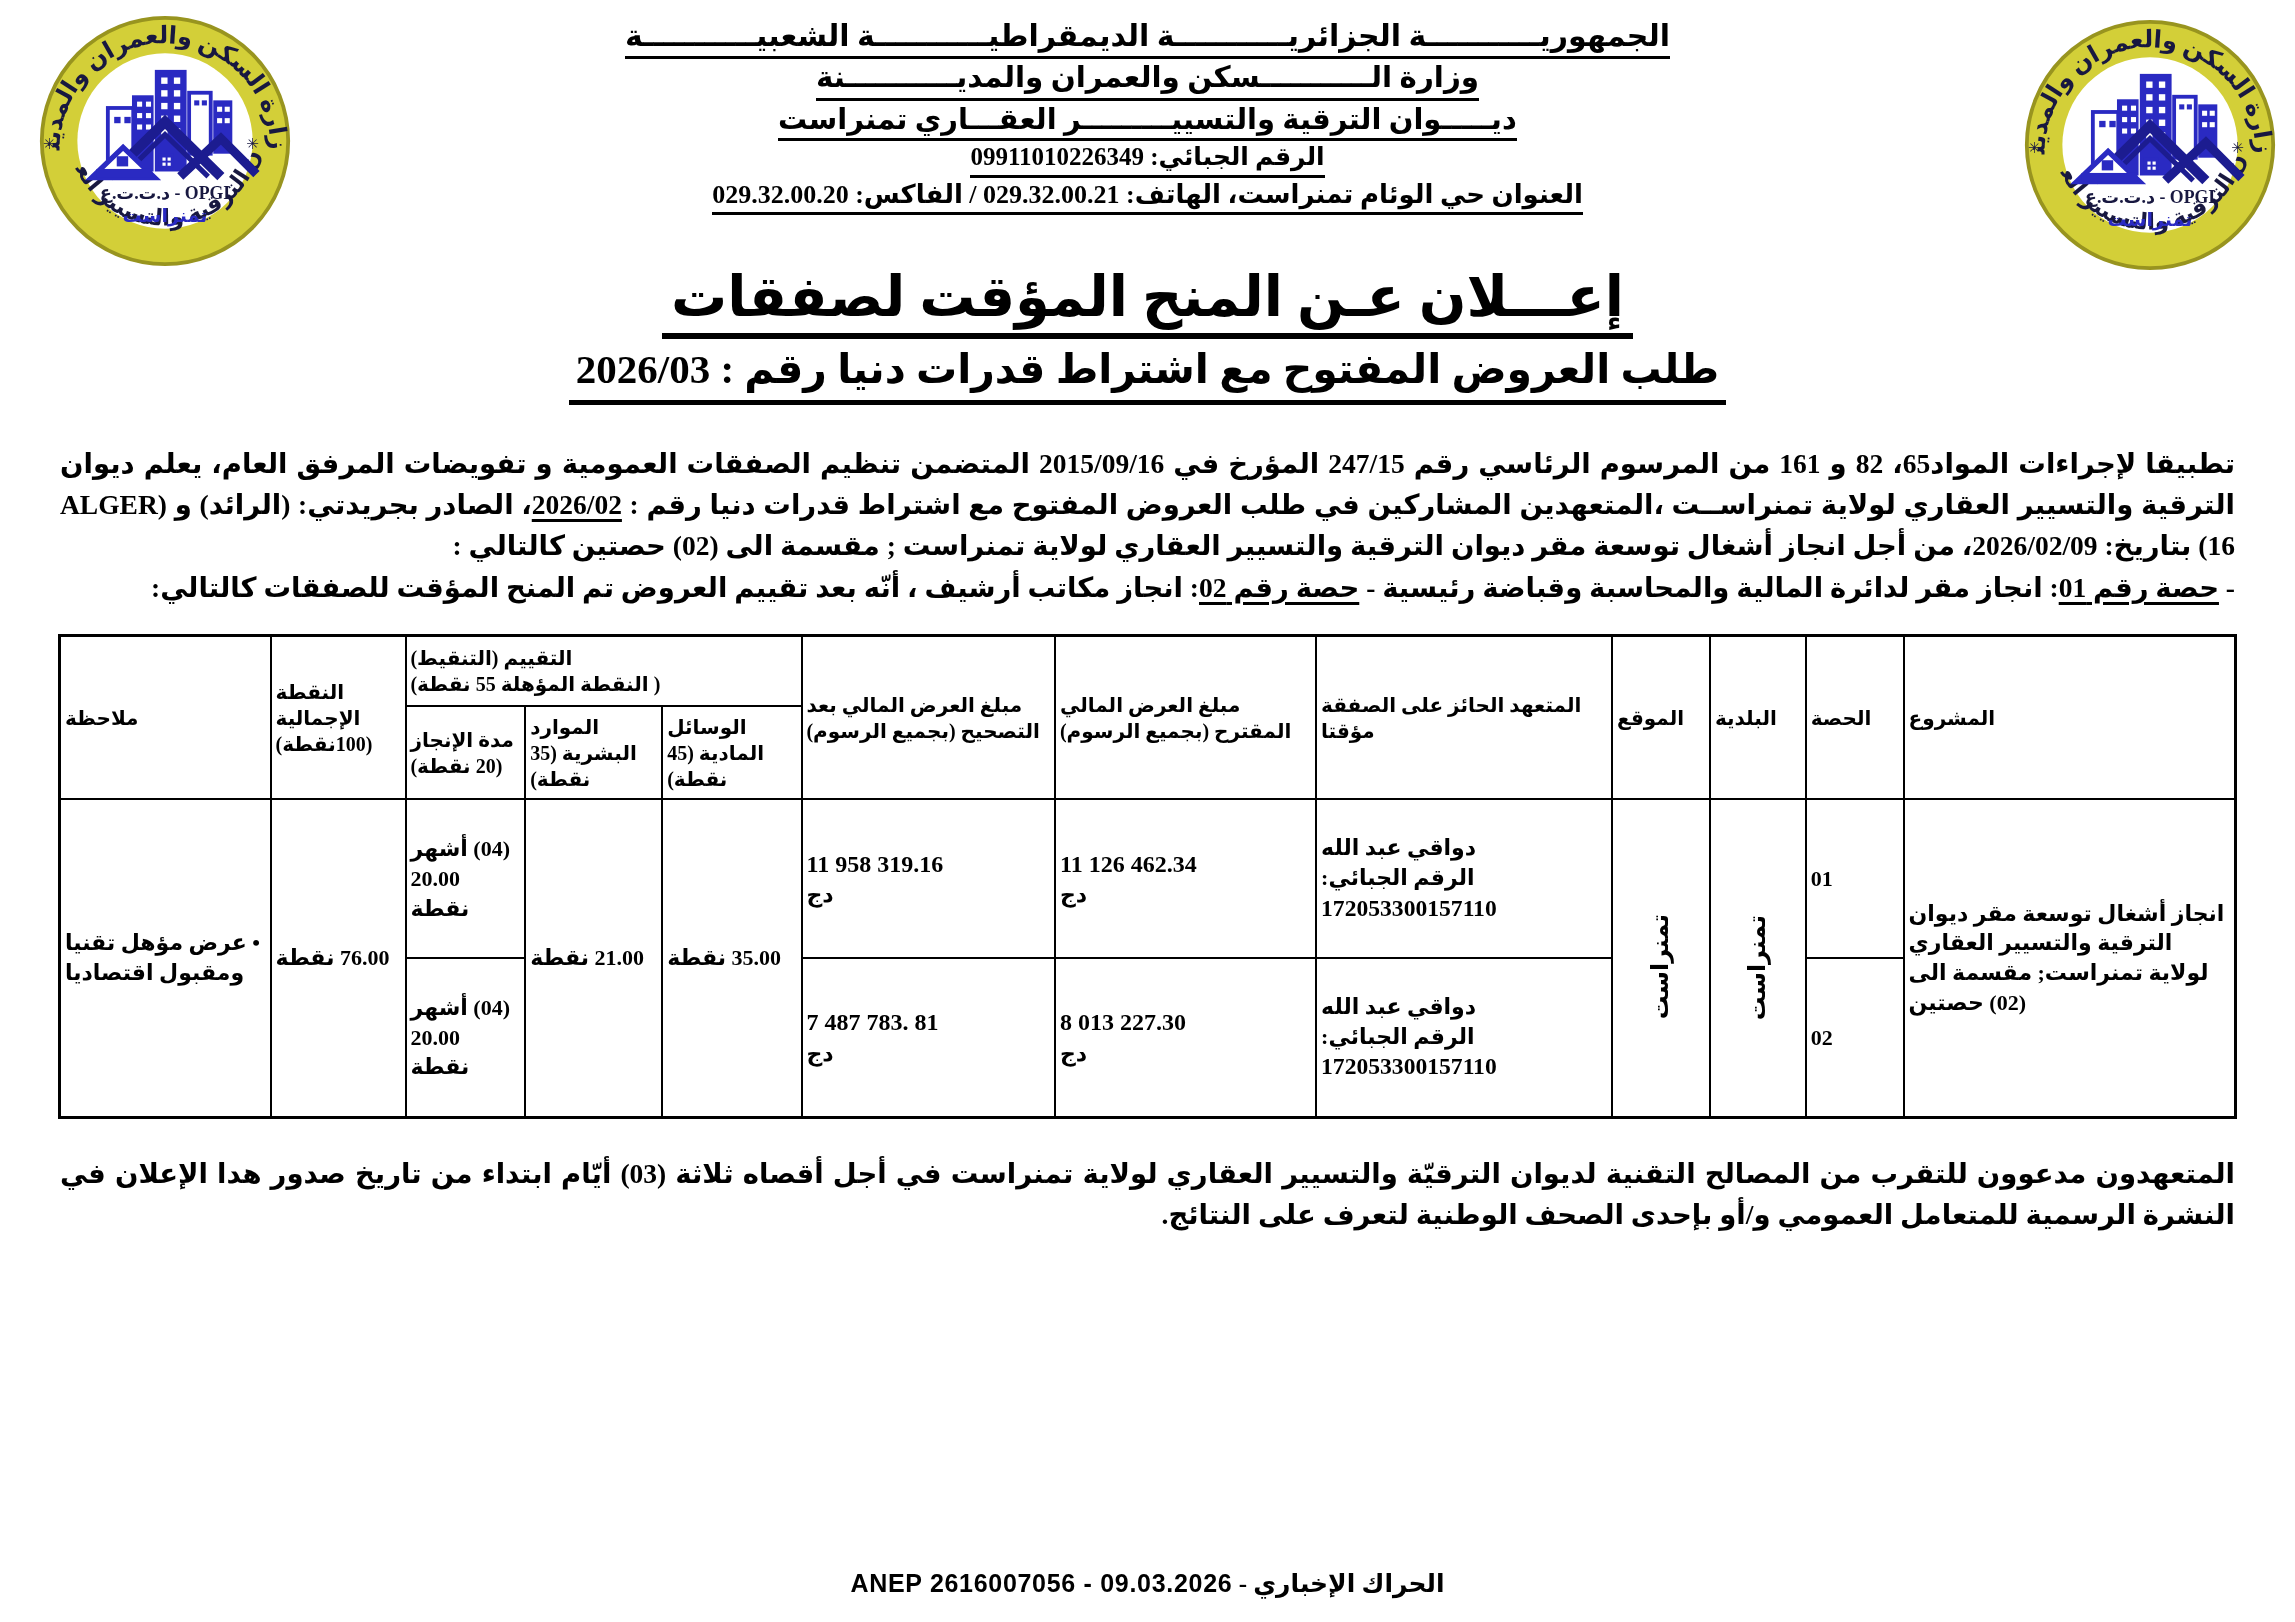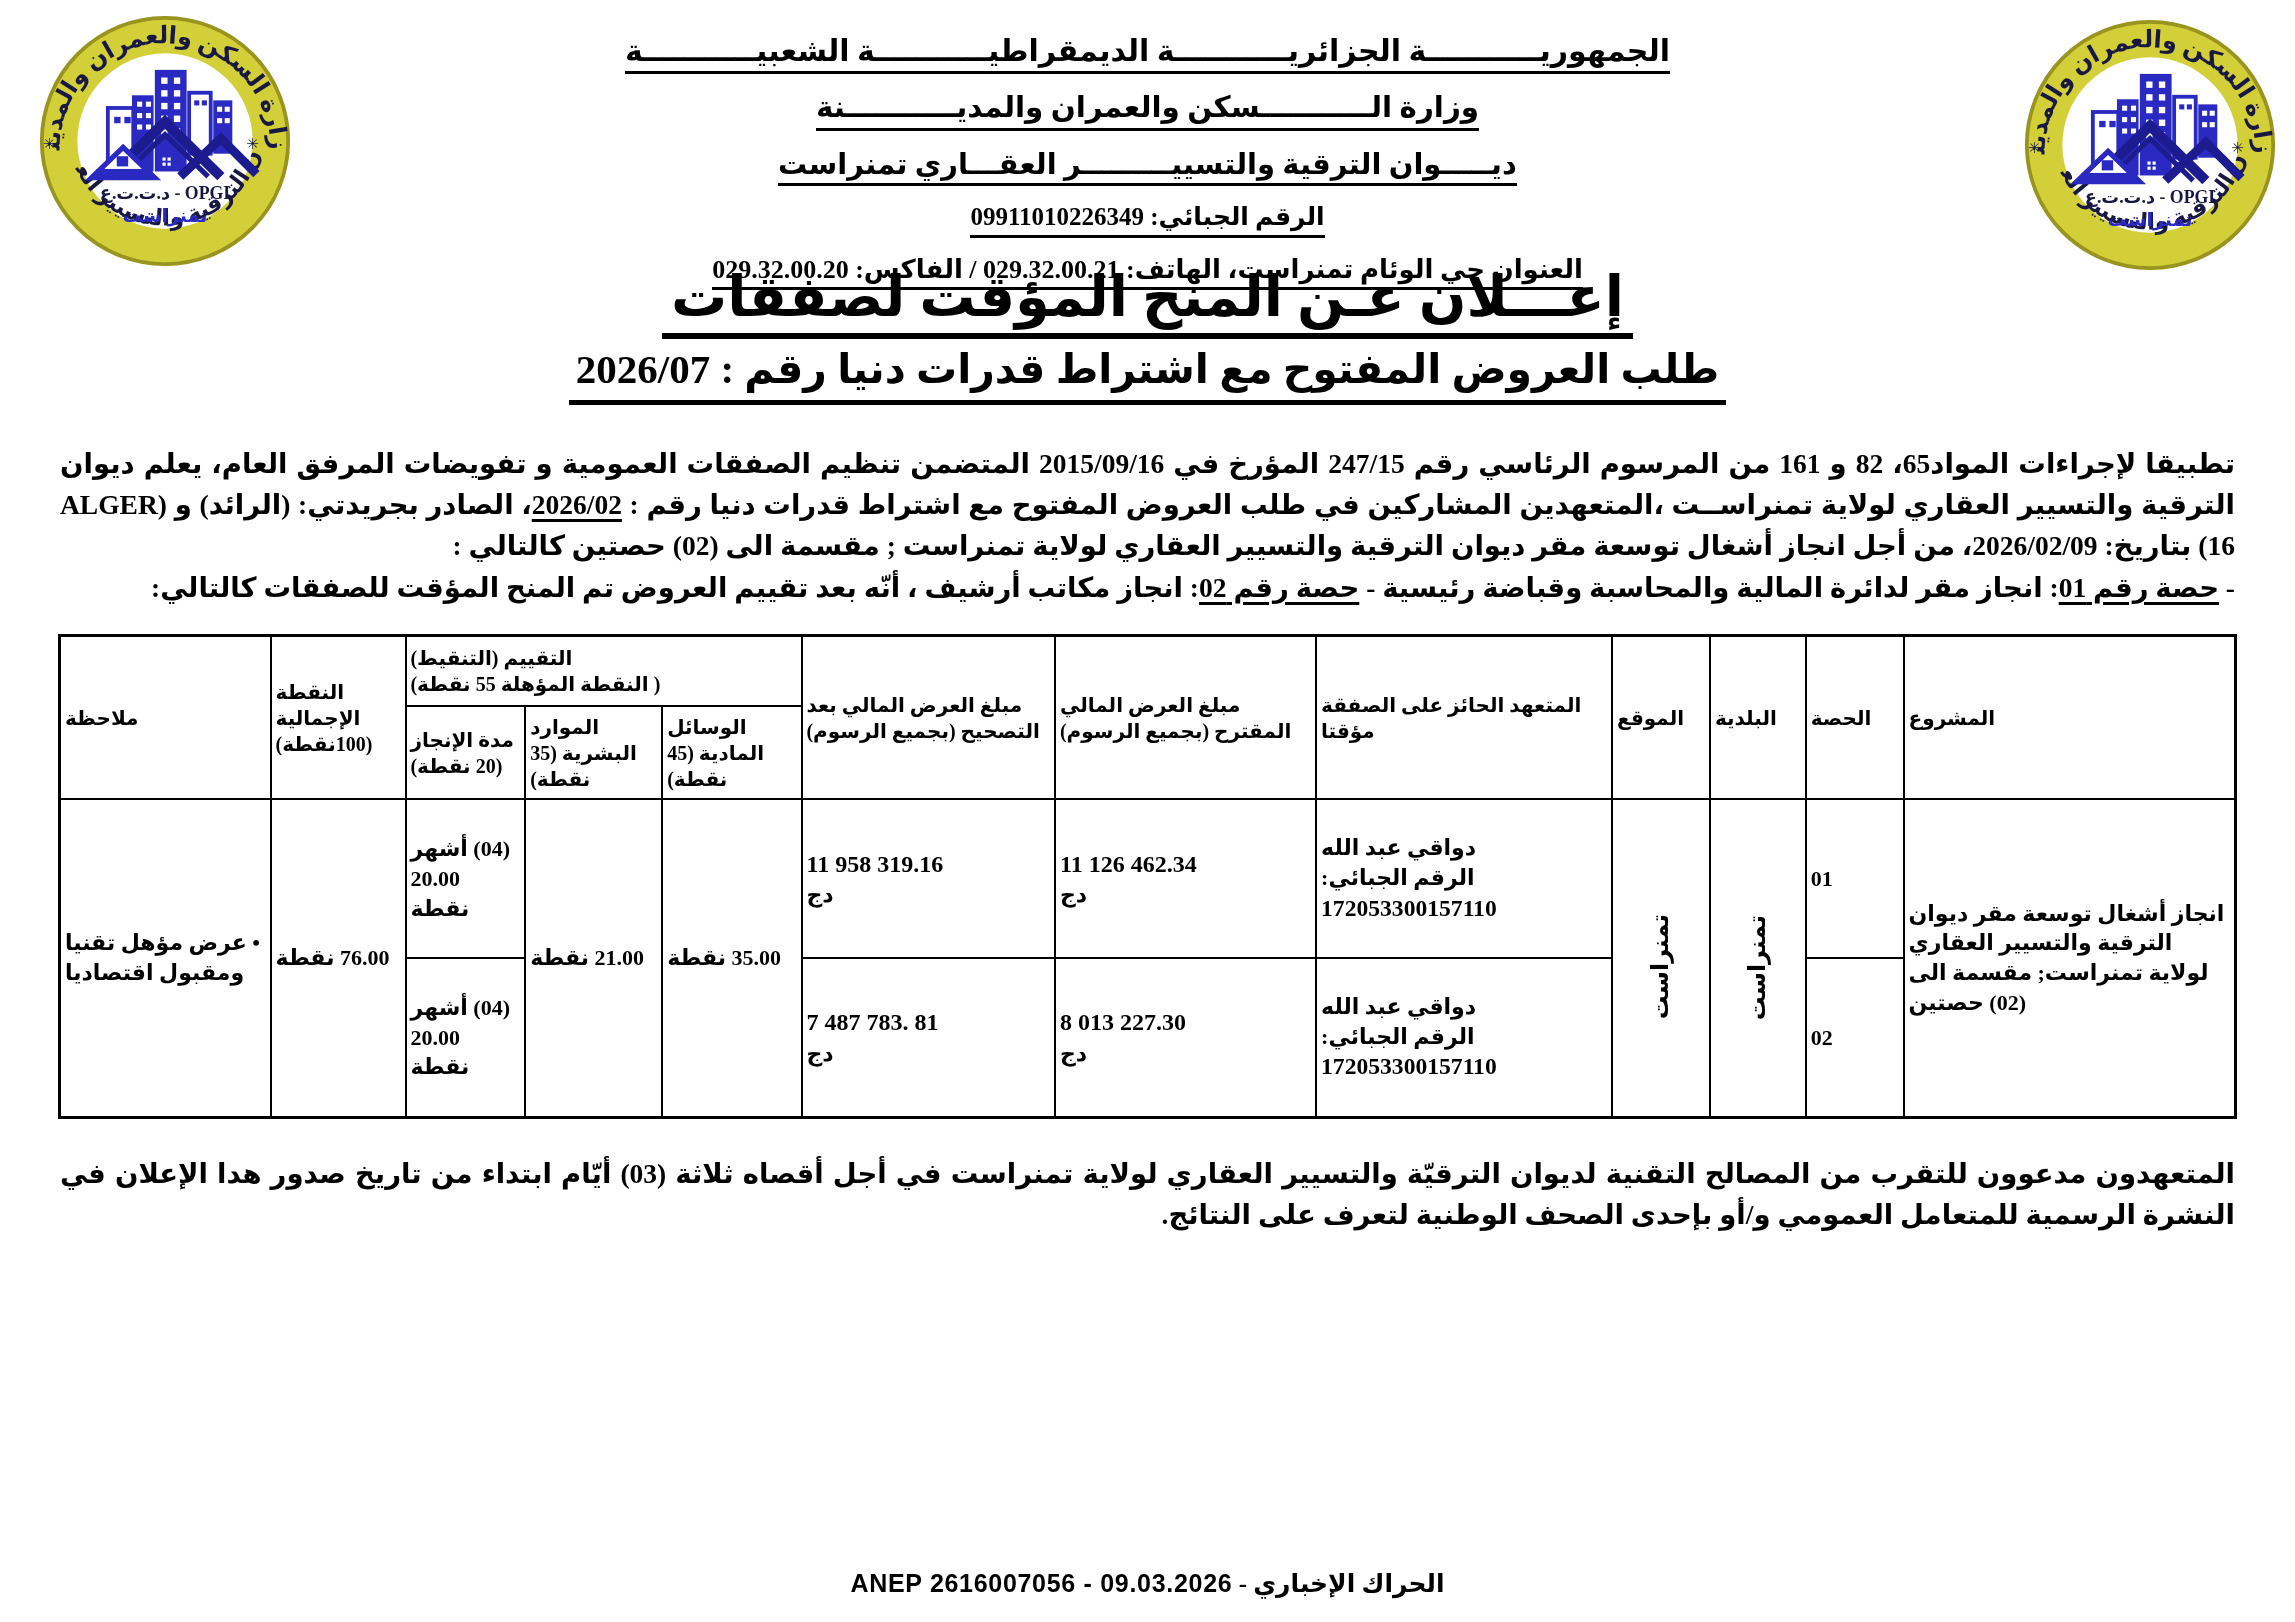--- a/index.html
+++ b/index.html
@@ -9,21 +9,21 @@
     direction:rtl;
   }
   .page{position:relative;width:2295px;height:1623px;overflow:hidden;}
 
   
   .doc-header{position:relative;height:262px;}
   .logo-box{position:absolute;width:254px;height:254px;}
   .logo-left{top:14.4px;left:38px;}
   .logo-right{top:18.3px;right:18.3px;}
   .head-center{width:1505px;margin:0 auto;text-align:center;padding-top:17px;}
-  .hl{font-weight:bold;margin:17px 0;}
+  .hl{font-weight:bold;margin:2px 0;}
   .hl > span{display:inline-block;border-bottom:3.3px solid #000;padding-bottom:2.6px;line-height:1.15;}
   .hl1{font-size:30px;}
   .hl2{font-size:29.4px;}
   .hl3{font-size:29px;}
   .hl4{font-size:25px;}
   .hl5{font-size:26px;}
 
   
   .title-row{text-align:center;margin-top:2.6px;}
   .title-main > span{display:inline-block;font-size:56px;font-weight:bold;
@@ -205,21 +205,21 @@
     <div class="head-center">
       <div class="hl hl1"><span>الجمهوريـــــــــــة الجزائريـــــــــــة الديمقراطيـــــــــــة الشعبيـــــــــــة</span></div>
       <div class="hl hl2"><span>وزارة الـــــــــــسكن والعمران والمديـــــــــــنة</span></div>
       <div class="hl hl3"><span>ديـــــوان الترقية والتسييـــــــــر العقـــاري تمنراست</span></div>
       <div class="hl hl4"><span>الرقم الجبائي: 09911010226349</span></div>
       <div class="hl hl5"><span>العنوان حي الوئام تمنراست، الهاتف: 029.32.00.21 / الفاكس: 029.32.00.20</span></div>
     </div>
   </header>
 
   <div class="title-row title-main"><span>إعـــلان عـن المنح المؤقت لصفقات</span></div>
-  <div class="title-row title-sub"><span>طلب العروض المفتوح مع اشتراط قدرات دنيا رقم : 2026/07</span></div>
+  <div class="title-row title-sub"><span>طلب العروض المفتوح مع اشتراط قدرات دنيا رقم : 2026/03</span></div>
 
   <div class="intro">
     <p><span>تطبيقا لإجراءات المواد</span><span class="seg-b">65، 82 و 161</span><span> من المرسوم الرئاسي رقم </span><span class="seg-b">247/15</span><span> المؤرخ في </span><span class="seg-b">2015/09/16</span><span> المتضمن تنظيم الصفقات العمومية و تفويضات المرفق العام، يعلم ديوان الترقية والتسيير العقاري لولاية تمنراســت ،المتعهدين المشاركين في طلب العروض المفتوح مع اشتراط قدرات دنيا رقم : </span><span class="seg-bu">2026/02</span><span>، الصادر بجريدتي: </span><span class="seg-b">(الرائد)</span><span> و </span><span class="seg-b">(ALGER 16)</span><span> بتاريخ: </span><span class="seg-b">2026/02/09</span><span>، من أجل انجاز أشغال توسعة مقر ديوان الترقية والتسيير العقاري لولاية تمنراست ; مقسمة الى (02) حصتين كالتالي :</span></p>
     <p><span>- </span><span class="seg-bu">حصة رقم 01</span><span>: انجاز مقر لدائرة المالية والمحاسبة وقباضة رئيسية - </span><span class="seg-bu">حصة رقم 02</span><span>: انجاز مكاتب أرشيف ، أنّه بعد تقييم العروض تم المنح المؤقت للصفقات كالتالي:</span></p>
   </div>
 
   <table class="award">
     <colgroup>
       <col style="width:15.25%">
         <col style="width:4.5%">

